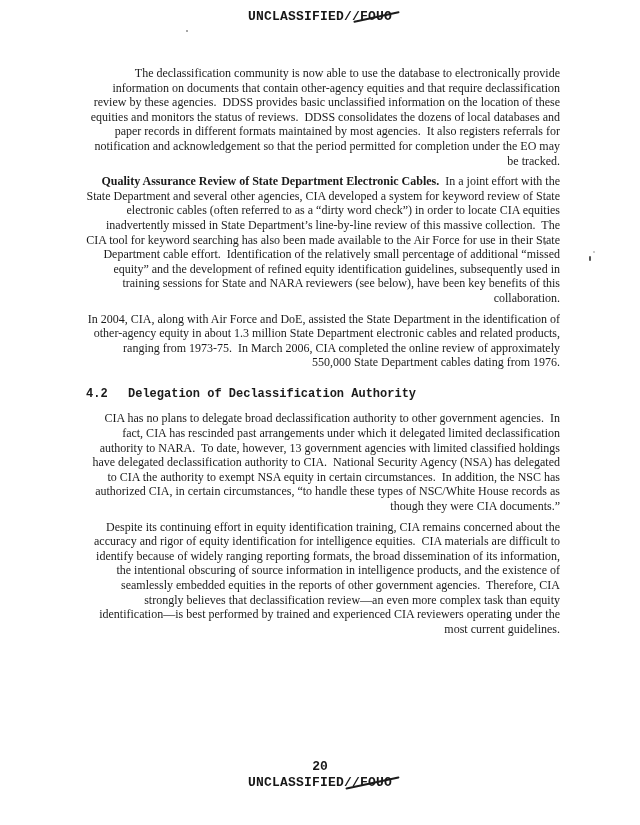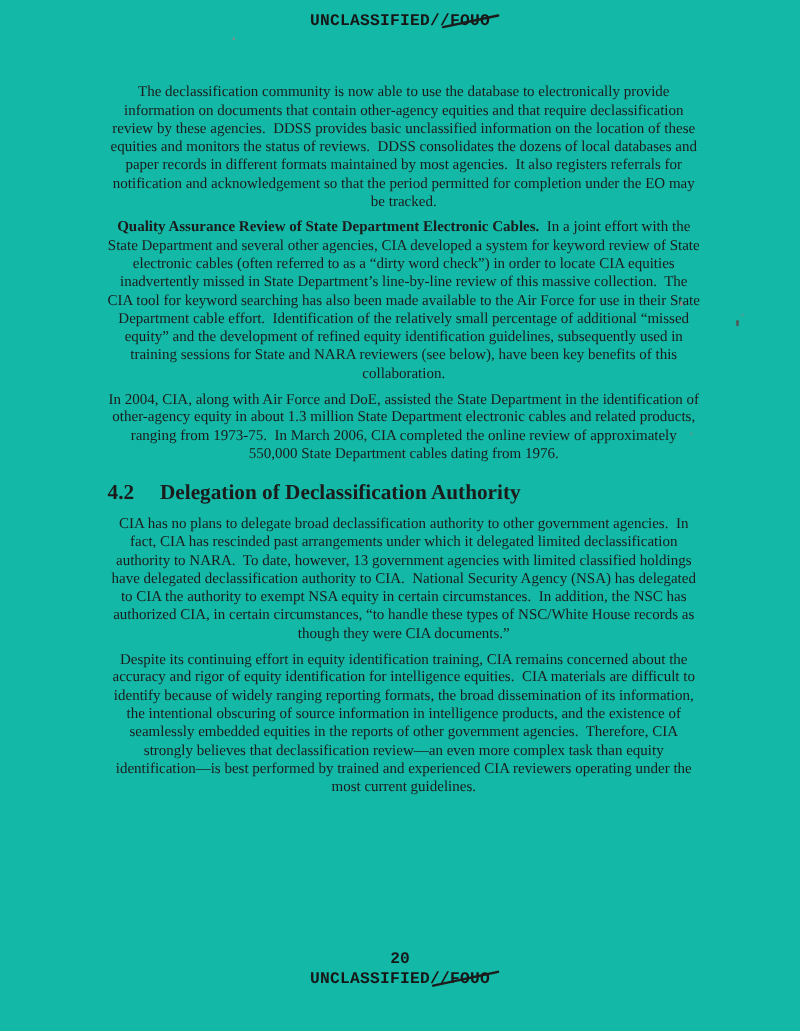--- a/index.html
+++ b/index.html
@@ -5,21 +5,21 @@
   html, body {
     margin: 0;
     padding: 0;
     background: #e8e8e8;
   }
   .page {
     position: relative;
     width: 640px;
     height: 825px;
     margin: 0;
-    background: #14b8a6;
+    background: #ffffff;
     overflow: hidden;
     font-family: "Liberation Serif", serif;
     color: #1b1b1b;
   }
 
   
   .banner {
     position: absolute;
     left: 0;
     width: 100%;
@@ -54,30 +54,31 @@
     position: absolute;
     left: 86px;
     top: 66px;
     width: 474px;
   }
   .content p {
     margin: 0 0 6px 0;
     font-size: 12px;
     line-height: 14.6px;
     white-space: pre-wrap;
-    text-align: center;
+    text-align: right;
   }
   .content p .lead {
     font-weight: 700;
   }
   .section-heading {
     margin: 17px 0 10px 0;
-    font-size: 17px;
+    font-size: 12px;
     line-height: 14.6px;
     font-weight: 700;
+    font-family: Liberation Mono, monospace;
   }
   .section-heading .hnum {
     display: inline-block;
     width: 42px;
   }
 
   
   .footer {
     position: absolute;
     top: 760px;

